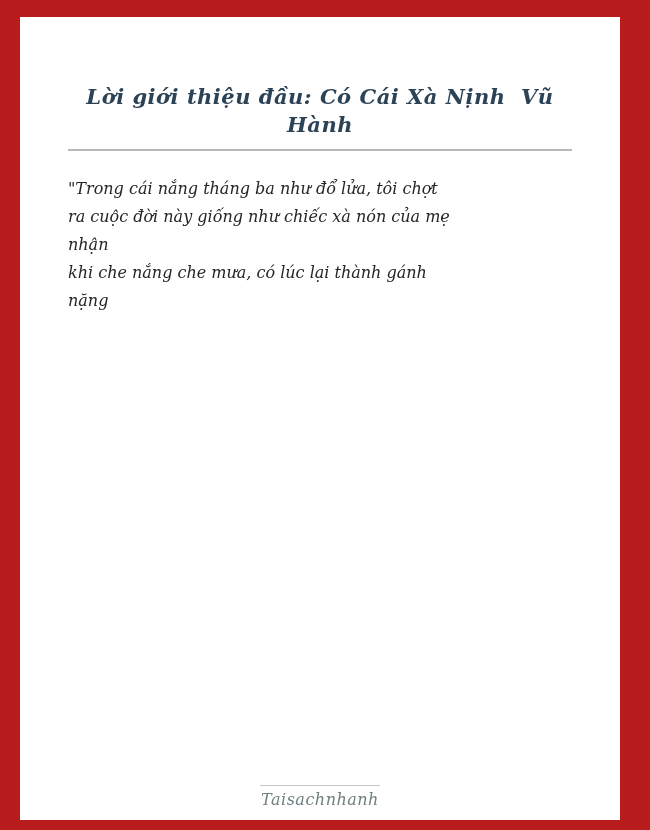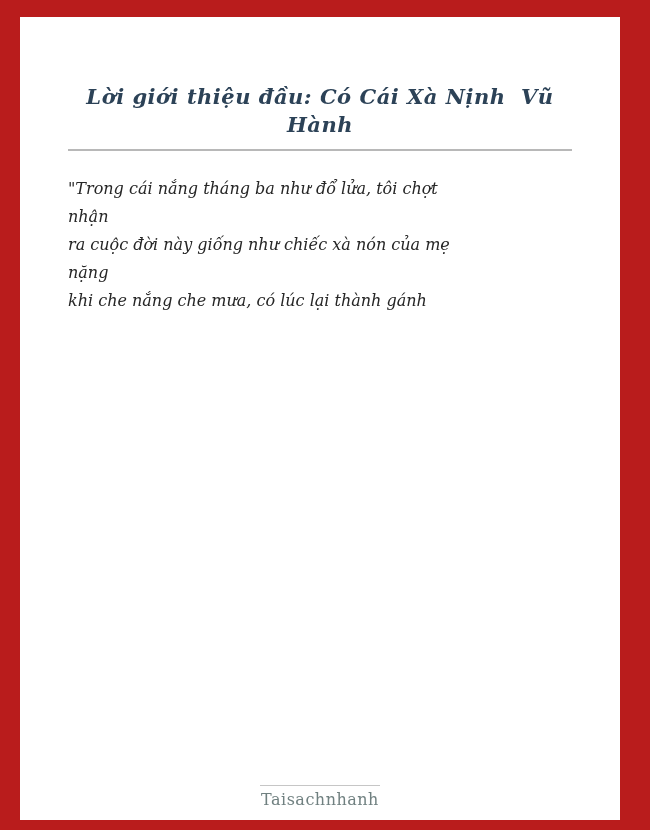--- a/index.html
+++ b/index.html
@@ -64,42 +64,43 @@
   }
   .footer-rule {
     width: 120px;
     margin: 0 auto 3px auto;
     border: none;
     border-top: 1px solid #c6c6c6;
     height: 0;
   }
   .footer-brand {
     font-family: "DejaVu Serif", "Liberation Serif", serif;
+    font-style: italic;
     font-size: 16px;
     line-height: 22px;
     color: #708080;
     letter-spacing: 0.5px;
   }
 </style>
 </head>
 <body>
 
 <div class="canvas">
   <div class="sheet">
 
     <h1 class="doc-title">Lời giới thiệu đầu: Có Cái Xà Nịnh  Vũ Hành</h1>
 
     <div class="title-divider"></div>
 
     <div class="body-text">
       <div class="body-line">"Trong cái nắng tháng ba như đổ lửa, tôi chợt</div>
+      <div class="body-line">ra cuộc đời này giống như chiếc xà nón của mẹ</div>
       <div class="body-line">nhận</div>
-      <div class="body-line">ra cuộc đời này giống như chiếc xà nón của mẹ</div>
+      <div class="body-line">khi che nắng che mưa, có lúc lại thành gánh</div>
       <div class="body-line">nặng</div>
-      <div class="body-line">khi che nắng che mưa, có lúc lại thành gánh</div>
     </div>
 
     <div class="footer">
       <div class="footer-rule"></div>
       <div class="footer-brand">Taisachnhanh</div>
     </div>
 
   </div>
 </div>
 

